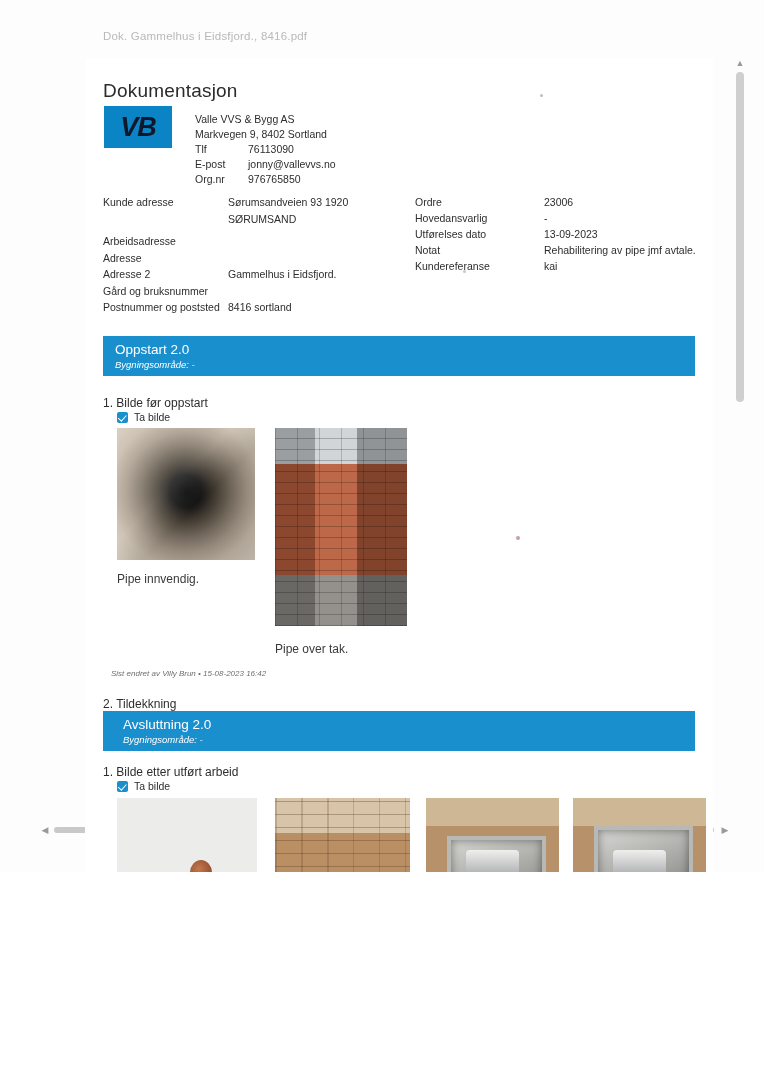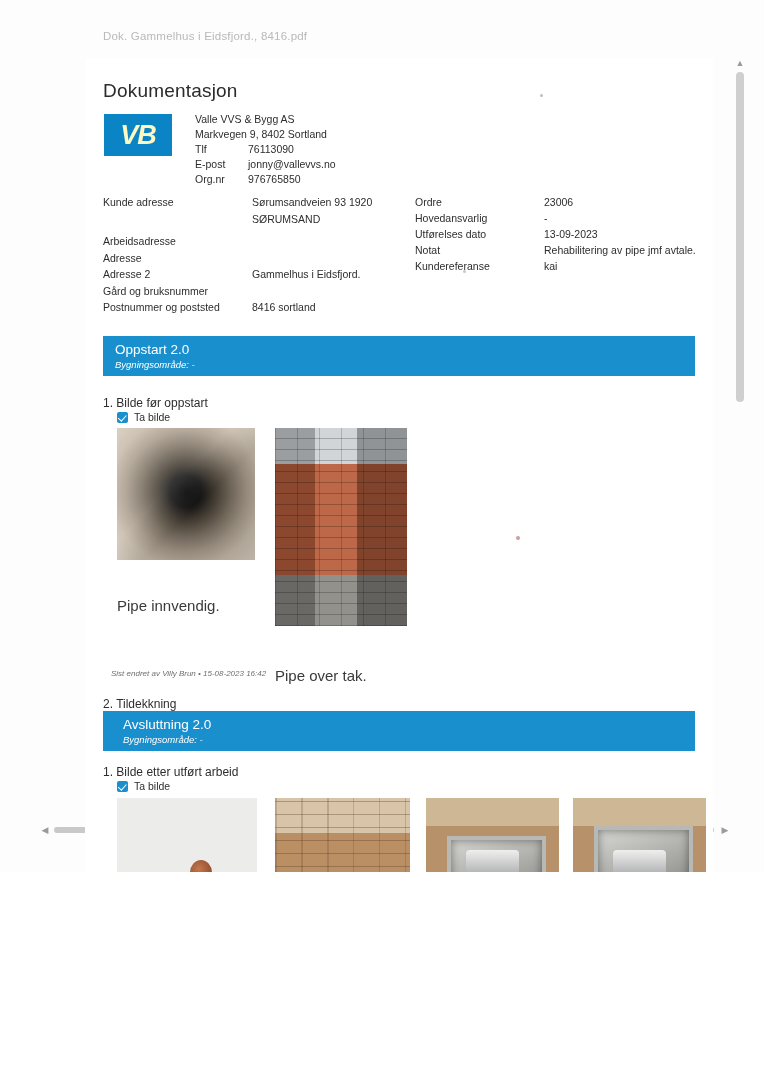--- a/index.html
+++ b/index.html
@@ -85,24 +85,24 @@
     position: absolute;
     left: 18px; top: 22px;
     font-size: 19px;
     color: #2b2b2b;
     letter-spacing: .2px;
   }
 
   
   .logo {
     position: absolute;
-    left: 19px; top: 56px;
+    left: 19px; top: 48px;
     width: 68px; height: 42px;
     background: #0b84c6;
-    color: #fef9c3;
+    color: #0f172a;
     font-size: 27px;
     font-weight: bold;
     font-style: italic;
     letter-spacing: -1px;
     display: flex;
     align-items: center;
     justify-content: center;
   }
 
   .company-block {
@@ -117,21 +117,21 @@
 
   
   .kv-left {
     position: absolute;
     left: 18px; top: 137px;
     width: 290px;
     font-size: 10.5px;
     line-height: 14.5px;
     color: #2d2d2d;
   }
-  .kv-left .row { display: flex; margin-bottom: 2px; gap: 24px; }
+  .kv-left .row { display: flex; margin-bottom: 2px; }
   .kv-left .k { width: 125px; flex: 0 0 125px; }
   .kv-left .v { flex: 1; }
 
   .kv-right {
     position: absolute;
     left: 330px; top: 137px;
     width: 290px;
     font-size: 10.5px;
     line-height: 15px;
     color: #2d2d2d;
@@ -181,23 +181,22 @@
     transform: rotate(42deg);
   }
   .meta {
     position: absolute;
     font-size: 8px;
     font-style: italic;
     color: #6f6f6f;
   }
   .caption {
     position: absolute;
-    font-size: 15px;
+    font-size: 12px;
     color: #3a3a3a;
-    margin-top: 25px;
   }
 
   
   .photo { position: absolute; overflow: hidden; }
 
   .ph-inside {
     background:
       radial-gradient(circle at 50% 48%, #0a0a0a 0%, #171717 16%, #4a4237 30%,
                       #7d7264 46%, #a99c8c 62%, #c8bcac 78%, #d8cec0 100%);
   }

